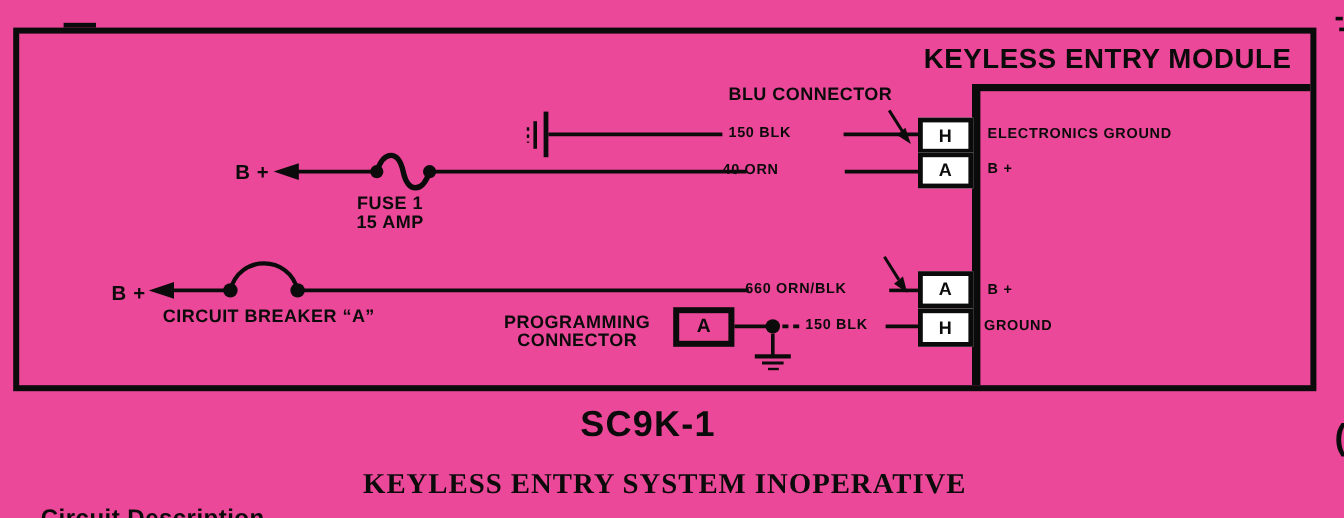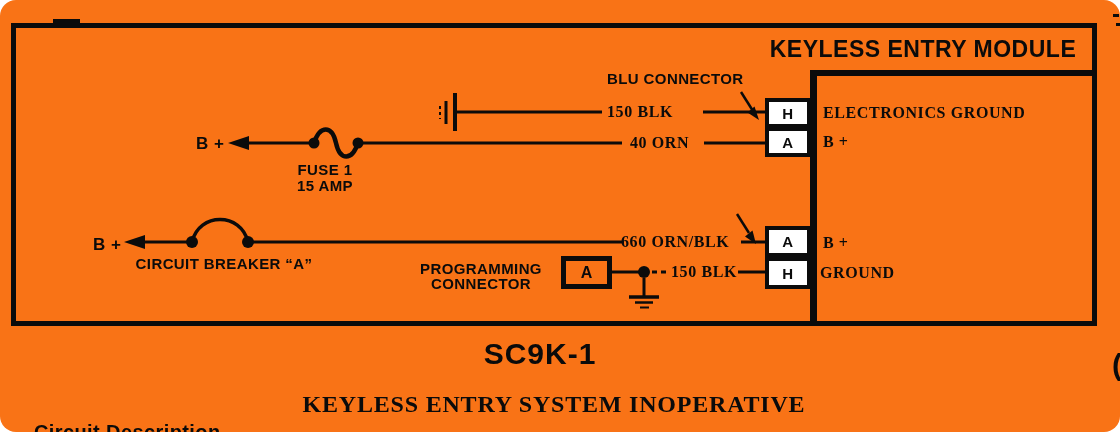--- a/index.html
+++ b/index.html
@@ -1,40 +1,39 @@
 <!DOCTYPE html>
 <html><head>
 <meta charset="utf-8">
 <style>
   html,body{margin:0;padding:0;background:#fff;}
   #stage{
-    position:relative;width:1120px;height:432px;background:#f97316;
+    position:relative;width:1120px;height:432px;background:#ec4899;
     overflow:hidden;color:#0b0b0b;
     font-family:"Liberation Sans","DejaVu Sans",sans-serif;
     font-weight:bold;
-    border-radius:16px;
   }
   .abs{position:absolute;white-space:nowrap;}
   .ctr{text-align:center;}
   
   #outer-frame{position:absolute;left:11px;top:23px;width:1086px;height:303px;
     border:5px solid #0b0b0b;box-sizing:border-box;background:transparent;}
   #module-box{position:absolute;left:810px;top:70px;width:282px;height:251px;
     border-left:7px solid #0b0b0b;border-top:6px solid #0b0b0b;box-sizing:border-box;}
   
   .pinbox{position:absolute;left:765px;width:46px;border:4px solid #0b0b0b;
     box-sizing:border-box;background:#fff;display:flex;align-items:center;justify-content:center;
     font-size:15px;letter-spacing:.5px;}
   
   #prog-box{position:absolute;left:561px;top:256px;width:51px;height:33px;
     border:5px solid #0b0b0b;box-sizing:border-box;display:flex;align-items:center;justify-content:center;
     font-size:16px;}
   
   .t15{font-size:15px;letter-spacing:.4px;}
-  .t16{font-size:16px;letter-spacing:.6px;font-family:Liberation Serif, serif;}
+  .t16{font-size:12px;letter-spacing:.6px;}
   .t17{font-size:17px;letter-spacing:.5px;}
   .title{font-size:23px;letter-spacing:.5px;}
   .sc{font-size:30px;letter-spacing:1px;}
   .caption{font-size:24px;letter-spacing:.8px;font-family:Liberation Serif, serif;}
   svg{position:absolute;left:0;top:0;}
   .speck{position:absolute;background:#0b0b0b;}
 </style>
 </head>
 <body>
 
@@ -103,21 +102,21 @@
     <g>
       <line x1="737" y1="214" x2="749" y2="233" stroke="#0b0b0b" stroke-width="2.5"></line>
       <polygon points="756,244 745,236.5 752.5,230.5" fill="#0b0b0b"></polygon>
     </g>
   </svg>
 
   <div class="abs ctr title" style="left:763px;top:36px;width:320px;">KEYLESS ENTRY MODULE</div>
 
   <div class="abs t15" style="left:607px;top:70px;">BLU CONNECTOR</div>
   <div class="abs t16" style="left:607px;top:103px;">150 BLK</div>
-  <div class="abs t16" style="left:630px;top:134px;">40 ORN</div>
+  <div class="abs t16" style="left:602px;top:134px;">40 ORN</div>
   <div class="pinbox" style="top:98px;height:30px;">H</div>
   <div class="pinbox" style="top:127px;height:30px;">A</div>
   <div class="abs t16" style="left:823px;top:104px;">ELECTRONICS GROUND</div>
   <div class="abs t16" style="left:823px;top:133px;">B +</div>
 
   <div class="abs t16" style="left:621px;top:233px;">660 ORN/BLK</div>
   <div class="abs t16" style="left:671px;top:263px;">150 BLK</div>
   <div class="pinbox" style="top:226px;height:31px;">A</div>
   <div class="pinbox" style="top:257px;height:32px;">H</div>
   <div class="abs t16" style="left:823px;top:234px;">B +</div>

